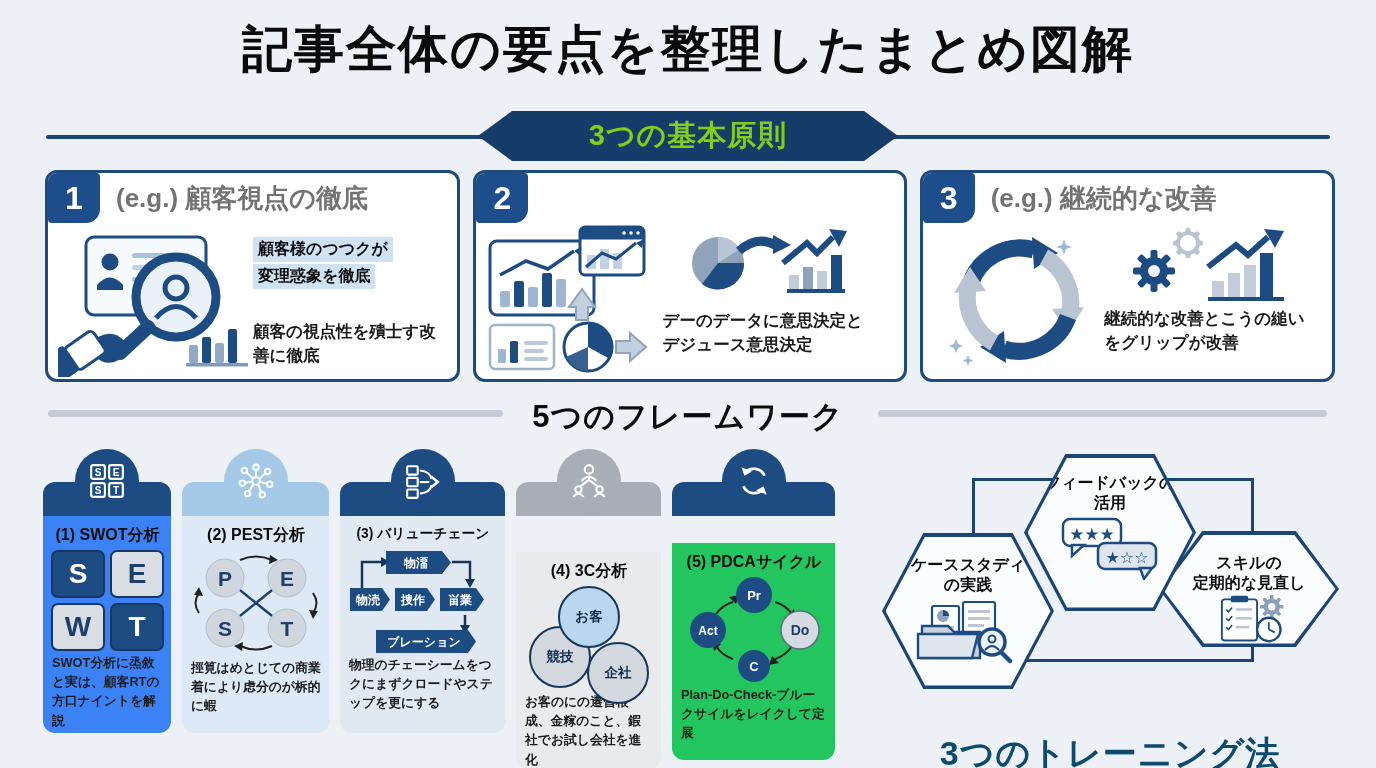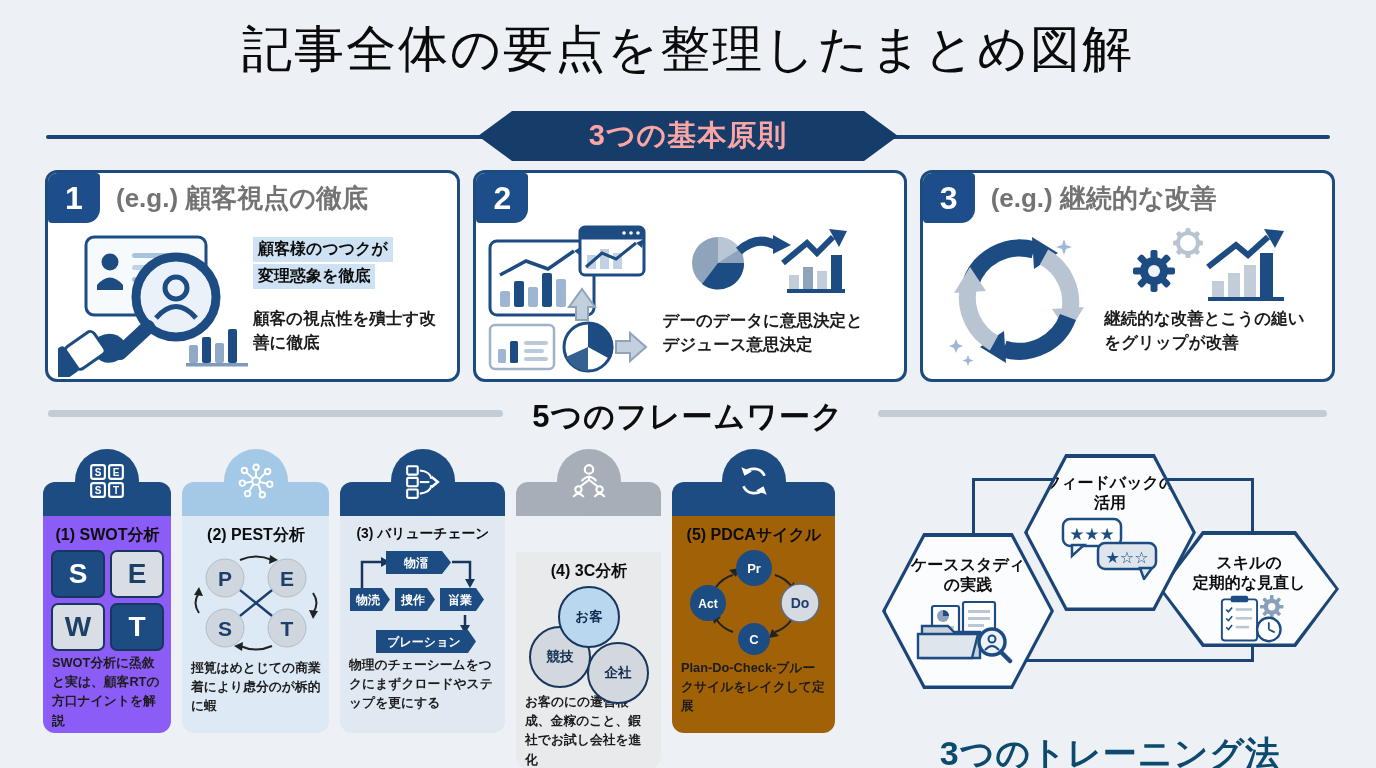--- a/index.html
+++ b/index.html
@@ -5,33 +5,33 @@
   html,body{margin:0;padding:0;}
   .page{
     position:relative; width:1376px; height:768px; overflow:hidden;
     background:#edf1f6;
     font-family:"Liberation Sans","DejaVu Sans",sans-serif;
     color:#111;
   }
   
   .main-title{
     position:absolute; top:16px; left:0; right:0;
-    text-align:center; font-size:50px; font-weight:normal; letter-spacing:2px; color:#0b0b0c;
+    text-align:center; font-size:50px; font-weight:bold; letter-spacing:2px; color:#0b0b0c;
   }
   
   .banner-rule{
     position:absolute; top:135px; left:46px; width:1284px; height:4px;
     background:#1a4576; border-radius:2px;
   }
   .banner{
     position:absolute; top:111px; left:478px; width:420px; height:50px;
     background:#163c6a;
     clip-path:polygon(34px 0,386px 0,100% 50%,386px 100%,34px 100%,0 50%);
     display:flex; align-items:center; justify-content:center;
-    color:#fca5a5; font-size:29px; font-weight:bold; letter-spacing:1px;
+    color:#84cc16; font-size:29px; font-weight:bold; letter-spacing:1px;
   }
   
   .principles{
     position:absolute; top:170px; left:45px; width:1290px; height:212px;
     display:flex; gap:13px;
   }
   .p-card{
     flex:1; background:#ffffff; border:3px solid #1e4b7e; border-radius:12px;
     box-sizing:border-box; padding:0 12px 8px 0; position:relative; overflow:hidden;
   }
@@ -72,25 +72,25 @@
   .fw-bump{
     position:absolute; top:-33px; left:50%; transform:translateX(-50%);
     width:64px; height:64px; border-radius:50%;
     display:flex; align-items:center; justify-content:center;
   }
   .fw-tab{height:34px; border-radius:12px 12px 0 0;}
   .fw-body{
     height:217px; border-radius:0 0 12px 12px; box-sizing:border-box;
     padding:6px 7px 6px 8px; display:flex; flex-direction:column;
   }
-  .fw1 .fw-tab,.fw1 .fw-bump{background:#1d4c83;} .fw1 .fw-body{background:#8b5cf6;}
+  .fw1 .fw-tab,.fw1 .fw-bump{background:#1d4c83;} .fw1 .fw-body{background:#3b82f6;}
   .fw2 .fw-tab,.fw2 .fw-bump{background:#a4c9e6;} .fw2 .fw-body{background:#ddeaf5;}
   .fw3 .fw-tab,.fw3 .fw-bump{background:#1d4c83;} .fw3 .fw-body{background:#e0e9f1;}
   .fw4 .fw-tab,.fw4 .fw-bump{background:#a7aeb7;} .fw4 .fw-body{background:#e9eaec;margin-top:36px;}
-  .fw5 .fw-tab,.fw5 .fw-bump{background:#1d4c83;} .fw5 .fw-body{background:#a16207;}
+  .fw5 .fw-tab,.fw5 .fw-bump{background:#1d4c83;} .fw5 .fw-body{background:#22c55e;margin-top:27px;}
   .fw-title{
     text-align:center; font-size:16px; font-weight:bold; margin:3px 0 4px;
     white-space:nowrap; color:#0d0d0e;
   }
   .fw-title.small{font-size:13.8px;}
   .fw-diagram{height:106px; display:flex; align-items:center; justify-content:center;}
   .fw-text{
     font-size:12.8px; font-weight:bold; line-height:1.5; color:#1c1c1d; padding:2px 1px 0 1px;
   }
   
@@ -179,21 +179,21 @@
           <rect x="131" y="120" width="9" height="18" rx="2" fill="#8fa9c6"></rect>
           <rect x="144" y="112" width="9" height="26" rx="2" fill="#1d4c83"></rect>
           <rect x="157" y="118" width="9" height="20" rx="2" fill="#8fa9c6"></rect>
           <rect x="170" y="104" width="9" height="34" rx="2" fill="#1d4c83"></rect>
         </svg>
         <div class="p-col">
           <div class="hl-block">
             <span class="hl-line">顧客様のつつクが</span><br>
             <span class="hl-line">変理惑象を徹底</span>
           </div>
-          <div class="p-text" style="margin-top:16px; width:190px;">顧客の視点性を殨士す改善に徹底</div>
+          <div class="p-text" style="margin-top:29px; width:190px;">顧客の視点性を殨士す改善に徹底</div>
         </div>
       </div>
     </div>
 
     <div class="p-card wide">
       <div class="p-head">
         <div class="p-num">2</div>
       </div>
       <div class="p-body">
         <svg width="162" height="150" viewBox="0 0 162 150">

